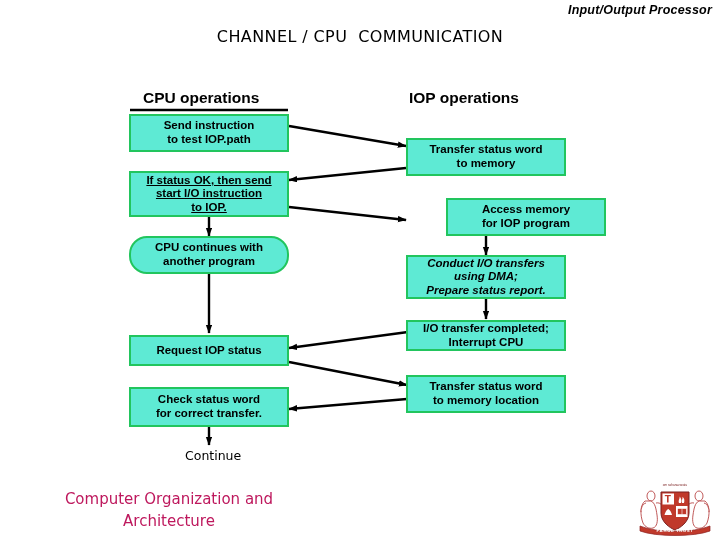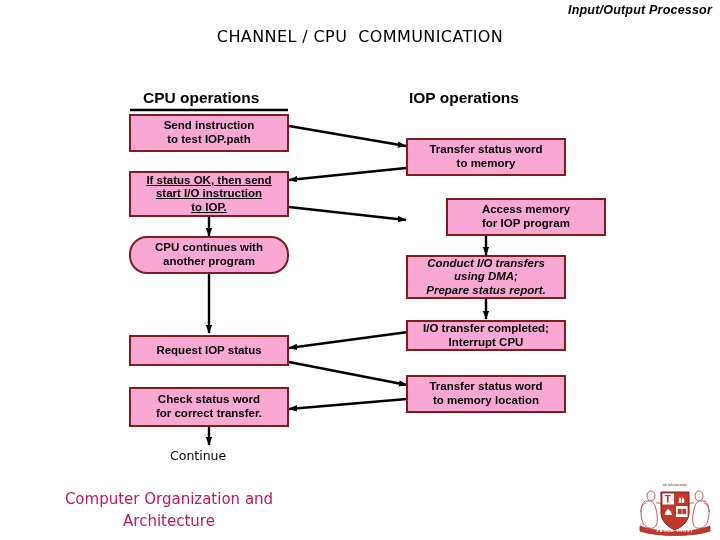--- a/index.html
+++ b/index.html
@@ -52,22 +52,22 @@
     font-size: 15.5px;
     font-weight: bold;
     color: #000000;
     white-space: nowrap;
   }
   #cpu-head { left: 143px; top: 89px; }
   #iop-head { left: 409px; top: 89px; }
 
   .box {
     position: absolute;
-    border: 2px solid #7f1d1d;
-    background: #f9a8d4;
+    border: 2px solid #22c55e;
+    background: #5eead4;
     box-sizing: border-box;
     display: flex;
     align-items: center;
     justify-content: center;
     text-align: center;
     font-family: "Liberation Sans", sans-serif;
     font-size: 11.5px;
     font-weight: bold;
     line-height: 1.18;
     color: #000000;
@@ -149,21 +149,21 @@
 to test IOP.path</div>
   <div class="box" style="left:129px; top:171px; width:160px; height:46px;text-decoration:underline;">If status OK, then send
 start I/O instruction
 to IOP.</div>
   <div class="box" style="left:129px; top:236px; width:160px; height:38px;border-radius:18px;">CPU continues with
 another program</div>
   <div class="box" style="left:129px; top:387px; width:160px; height:40px;">Check status word
 for correct transfer.</div>
   <div class="box" style="left:129px; top:335px; width:160px; height:31px;">Request IOP status</div>
 
-  <div class="continue" style="left:170px; top:448px;">Continue</div>
+  <div class="continue" style="left:185px; top:448px;">Continue</div>
 
   <div class="box" style="left:406px; top:138px; width:160px; height:38px;">Transfer status word
 to memory</div>
   <div class="box" style="left:406px; top:198px; width:160px; height:38px;margin-left:40px;">Access memory
 for IOP program</div>
   <div class="box" style="left:406px; top:255px; width:160px; height:44px;font-style:italic;">Conduct I/O transfers
 using DMA;
 Prepare status report.</div>
   <div class="box" style="left:406px; top:320px; width:160px; height:31px;">I/O transfer completed;
 Interrupt CPU</div>

